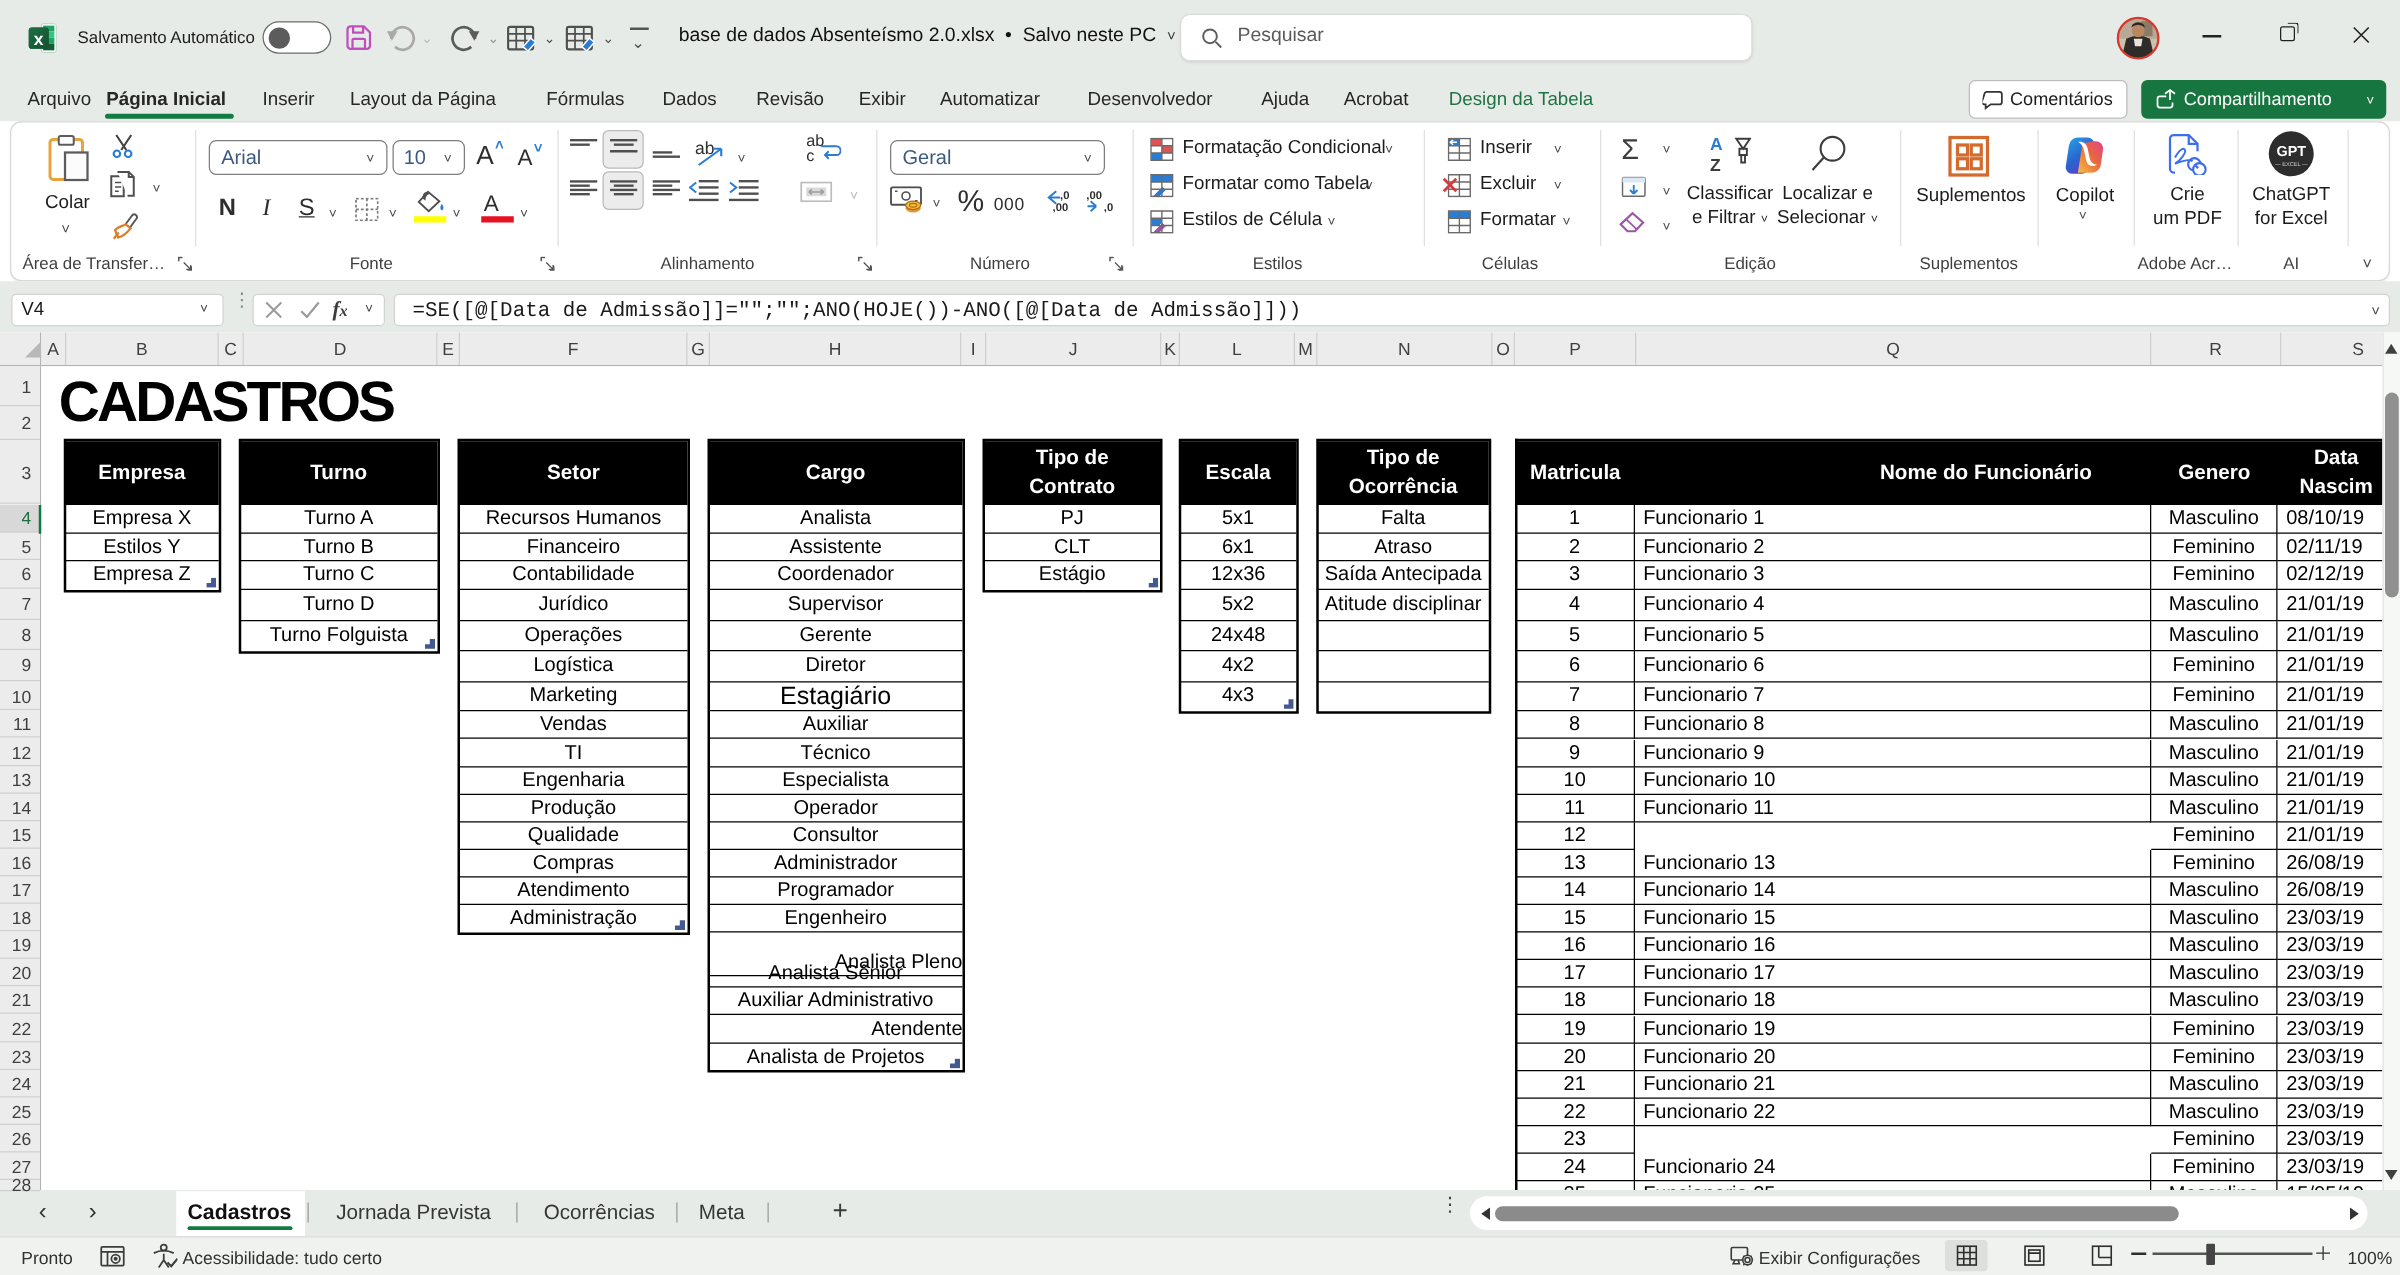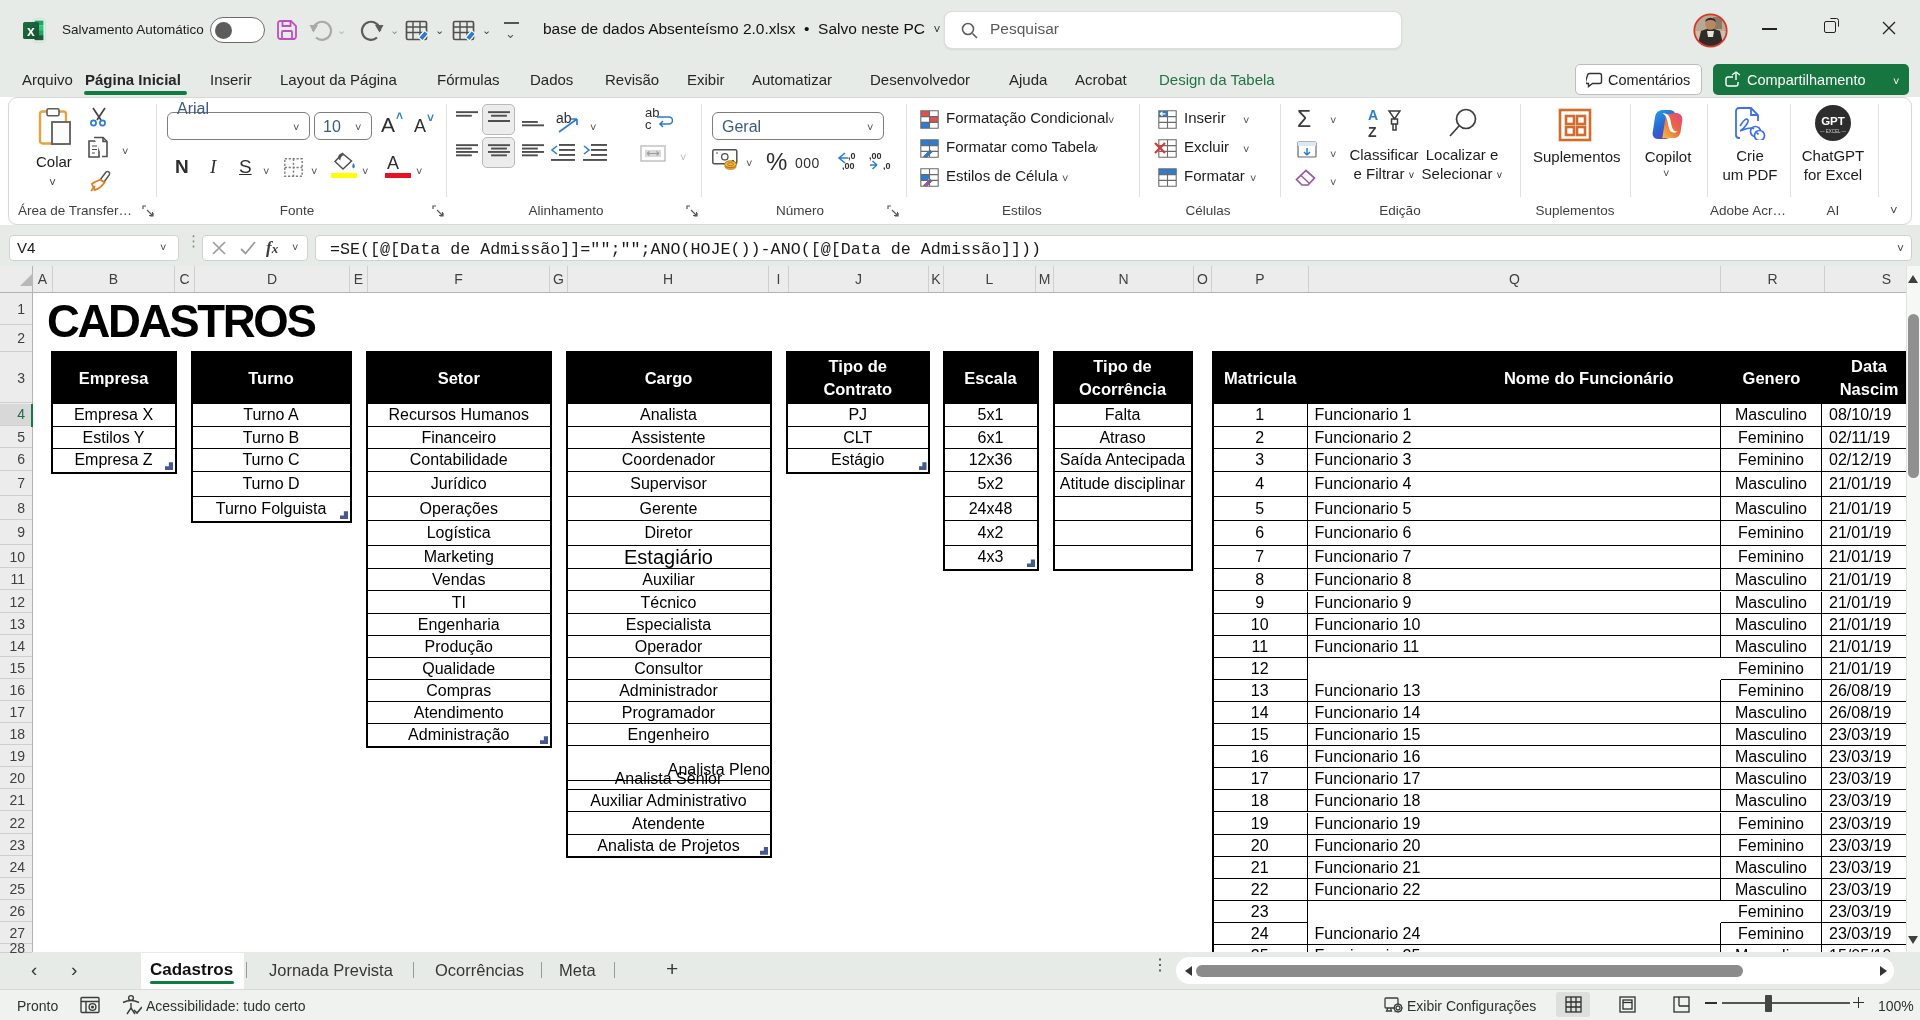--- a/index.html
+++ b/index.html
@@ -149,21 +149,21 @@
 <path d="M14 12 L20 4 a2.2 2.2 0 0 1 3.4 2.6 L18 14 Z" fill="#fff" stroke="#555" stroke-width="1.5"></path>
 <path d="M6 16 C9 13 12 13 14.5 11.5 L18.5 14.5 C16 18 13 21 8.5 22 Z" fill="#fff" stroke="#e07c24" stroke-width="1.8"></path>
 <path d="M5 23 L9 18" stroke="#e07c24" stroke-width="1.8"></path>
   </svg>
 <div class="abs" style="left:-5px;top:203px;width:160px;text-align:center;font-size:13.5px;color:#3f3f3f">Área de Transfer…</div>
 <svg class="ico" style="left:142px;top:205px" width="12" height="12" viewBox="0 0 12 12" fill="none" stroke="#555" stroke-width="1.2">
 <path d="M1 4 V1 H4 M8 11 H11 V8"></path>
     <path d="M5 5 L10.5 10.5 M10.5 10.5 v-3.5 M10.5 10.5 h-3.5" stroke-width="1.1"></path>
   </svg>
 <div class="abs" style="left:167px;top:112px;width:143px;height:28px;background:#fff;border:1px solid #7e7e7e;border-radius:6px"></div>
-<div class="abs" style="left:177px;top:100px;font-size:16px;color:#3c5a80">Arial</div>
+<div class="abs" style="left:177px;top:118px;font-size:16px;color:#3c5a80">Arial</div>
 <div class="abs" style="left:293px;top:122px;font-size:11px;color:#474747;line-height:11px">˅</div>
 <div class="abs" style="left:314px;top:112px;width:58px;height:28px;background:#fff;border:1px solid #7e7e7e;border-radius:6px"></div>
 <div class="abs" style="left:323px;top:118px;font-size:16px;color:#3c5a80">10</div>
 <div class="abs" style="left:355px;top:122px;font-size:11px;color:#474747;line-height:11px">˅</div>
 <div class="abs" style="left:381px;top:113px;font-size:21px;color:#2e2e2e">A</div>
 <div class="abs" style="left:396px;top:109px;font-size:12px;font-weight:bold;color:#2b7cd3">˄</div>
 <div class="abs" style="left:414px;top:116px;font-size:18px;color:#2e2e2e">A</div>
 <div class="abs" style="left:427px;top:111px;font-size:12px;font-weight:bold;color:#2b7cd3">˅</div>
 <div class="abs" style="left:175px;top:156px;font-size:19px;font-weight:bold;color:#2e2e2e">N</div>
 <div class="abs" style="left:210px;top:156px;font-size:19px;font-style:italic;font-family:'Liberation Serif',serif;color:#2e2e2e">I</div>
@@ -520,21 +520,21 @@
     <div class="abs" style="left:534px;top:298.5px;width:203px;height:22.100000000000023px;border-bottom:1.5px solid #000;font-size:16px;color:#000;text-align:center;line-height:21.100000000000023px">Técnico</div>
     <div class="abs" style="left:534px;top:320.6px;width:203px;height:22.100000000000023px;border-bottom:1.5px solid #000;font-size:16px;color:#000;text-align:center;line-height:21.100000000000023px">Especialista</div>
     <div class="abs" style="left:534px;top:342.70000000000005px;width:203px;height:22.09999999999991px;border-bottom:1.5px solid #000;font-size:16px;color:#000;text-align:center;line-height:21.09999999999991px">Operador</div>
     <div class="abs" style="left:534px;top:364.79999999999995px;width:203px;height:22.100000000000023px;border-bottom:1.5px solid #000;font-size:16px;color:#000;text-align:center;line-height:21.100000000000023px">Consultor</div>
     <div class="abs" style="left:534px;top:386.9px;width:203px;height:22.100000000000023px;border-bottom:1.5px solid #000;font-size:16px;color:#000;text-align:center;line-height:21.100000000000023px">Administrador</div>
     <div class="abs" style="left:534px;top:409.0px;width:203px;height:22.100000000000023px;border-bottom:1.5px solid #000;font-size:16px;color:#000;text-align:center;line-height:21.100000000000023px">Programador</div>
     <div class="abs" style="left:534px;top:431.1px;width:203px;height:22.100000000000023px;border-bottom:1.5px solid #000;font-size:16px;color:#000;text-align:center;line-height:21.100000000000023px">Engenheiro</div>
     <div class="abs" style="left:534px;top:466px;width:203px;height:22.09999999999991px;border-bottom:1.5px solid #000;font-size:16px;color:#000;text-align:right;line-height:21.09999999999991px">Analista Pleno</div>
     <div class="abs" style="left:534px;top:475.29999999999995px;width:203px;height:22.100000000000023px;border-bottom:1.5px solid #000;font-size:16px;color:#000;text-align:center;line-height:21.100000000000023px">Analista Sênior</div>
     <div class="abs" style="left:534px;top:497.4px;width:203px;height:22.100000000000023px;border-bottom:1.5px solid #000;font-size:16px;color:#000;text-align:center;line-height:21.100000000000023px">Auxiliar Administrativo</div>
-    <div class="abs" style="left:534px;top:519.5px;width:203px;height:22.100000000000023px;border-bottom:1.5px solid #000;font-size:16px;color:#000;text-align:center;line-height:21.100000000000023px">Atendente</div>
+    <div class="abs" style="left:534px;top:519.5px;width:203px;height:22.100000000000023px;border-bottom:1.5px solid #000;font-size:16px;color:#000;text-align:right;line-height:21.100000000000023px">Atendente</div>
     <div class="abs" style="left:534px;top:541.6px;width:203px;height:22.100000000000023px;font-size:16px;color:#000;text-align:center;line-height:21.100000000000023px">Analista de Projetos</div>
     <div class="abs" style="left:727px;top:553.7px;width:8px;height:8px;background:#44598f;clip-path:polygon(100% 0,100% 100%,0 100%,0 52%,48% 52%,48% 0)"></div>
     <div class="abs" style="left:752.5px;top:58.0px;width:144.5px;height:122.69999999999999px;border:2px solid #000"></div>
     <div class="abs" style="left:754px;top:59.5px;width:141.5px;height:51.5px;background:#000;color:#fff;font-weight:bold;font-size:16.5px;text-align:center;line-height:22.5px;padding-top:2.5px">Tipo de<br>Contrato</div>
     <div class="abs" style="left:754px;top:111.0px;width:141.5px;height:22.69999999999999px;border-bottom:1.5px solid #000;font-size:16px;color:#000;text-align:center;line-height:21.69999999999999px">PJ</div>
     <div class="abs" style="left:754px;top:133.7px;width:141.5px;height:22.69999999999999px;border-bottom:1.5px solid #000;font-size:16px;color:#000;text-align:center;line-height:21.69999999999999px">CLT</div>
     <div class="abs" style="left:754px;top:156.39999999999998px;width:141.5px;height:22.80000000000001px;font-size:16px;color:#000;text-align:center;line-height:21.80000000000001px">Estágio</div>
     <div class="abs" style="left:885.5px;top:169.2px;width:8px;height:8px;background:#44598f;clip-path:polygon(100% 0,100% 100%,0 100%,0 52%,48% 52%,48% 0)"></div>
     <div class="abs" style="left:909.5px;top:58.0px;width:96px;height:219.89999999999998px;border:2px solid #000"></div>
     <div class="abs" style="left:911px;top:59.5px;width:93px;height:51.5px;background:#000;color:#fff;font-weight:bold;font-size:16.5px;text-align:center;line-height:51.5px">Escala</div>

